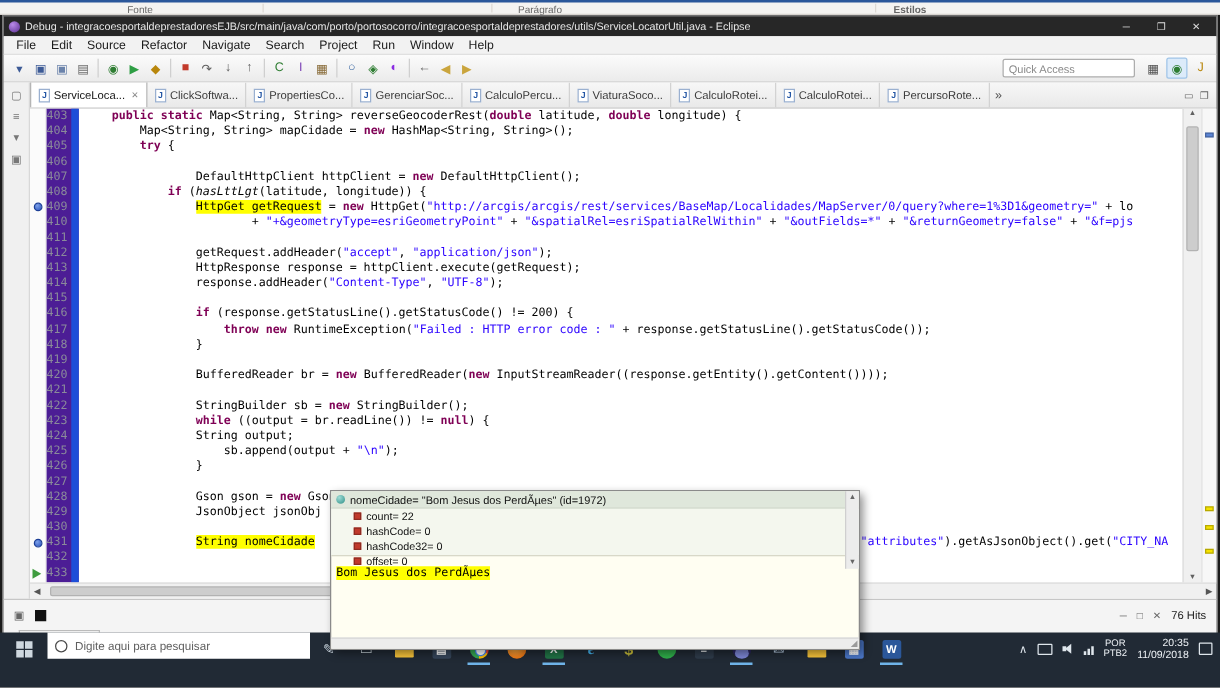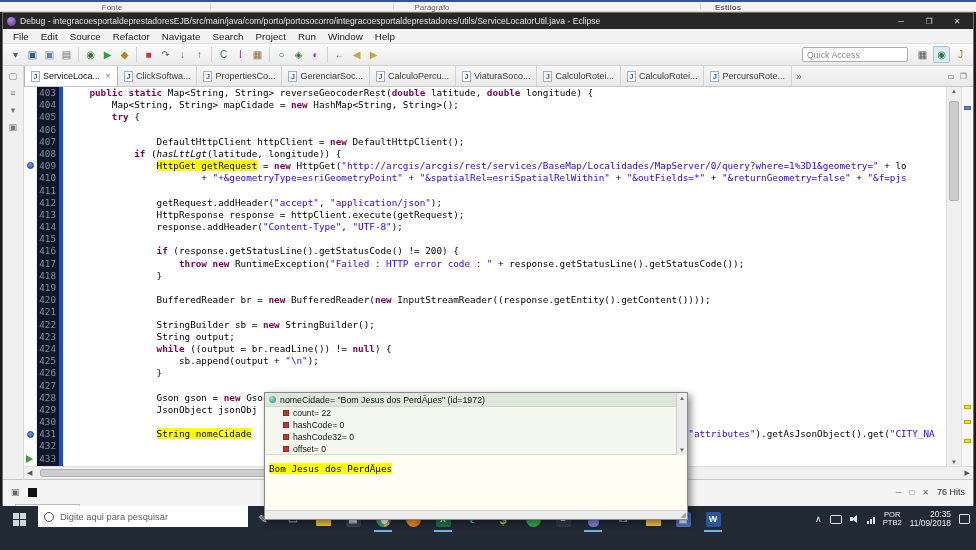--- a/index.html
+++ b/index.html
@@ -35,21 +35,21 @@
 .tab.active{background:#fff;border:1px solid #b5b5b5;border-bottom:none;height:21px;color:#111}
 .jicon{width:9px;height:11px;background:#fff;border:1px solid #9ab0d0;font-size:7px;color:#2456a4;font-weight:bold;display:flex;align-items:center;justify-content:center;flex:0 0 auto}
 .tclose{color:#888;font-size:7px;margin-left:2px}
 .tab-ovf{font-size:10px;color:#555;padding:0 4px;align-self:center}
 .rctl{margin-left:auto;display:flex;gap:5px;padding:0 6px;align-self:center}
 .rctl span{font-size:8px;color:#666}
 .editor{position:relative;display:flex;height:379px;background:#fff}
 .mcol{width:13px;background:#fbfbfb;border-right:1px solid #ececec;position:relative;flex:0 0 auto}
 .bp{position:absolute;left:3px;width:7px;height:7px;border-radius:50%;background:radial-gradient(circle at 35% 30%,#7ca0e8,#2c56c0);border:1px solid #1c3f96}
 .curarrow{position:absolute;left:2px;width:0;height:0;border-top:4px solid transparent;border-bottom:4px solid transparent;border-left:7px solid #3f9c3f}
-.lncol{width:26px;background:#0f172a;border-right:4px solid #1d4ed8;text-align:right;padding-right:3px;color:#8a8a9a;font:9.3px/12.2px "DejaVu Sans Mono",monospace;flex:0 0 auto}
+.lncol{width:26px;background:#4c1d95;border-right:6px solid #1d4ed8;text-align:right;padding-right:3px;color:#8a8a9a;font:9.3px/12.2px "DejaVu Sans Mono",monospace;flex:0 0 auto}
 .codecol{flex:1;overflow:hidden;font:9.3px/12.2px "DejaVu Sans Mono",monospace;padding-left:4px}
 .cl{height:12.2px;white-space:pre}
 .k{color:#7f0055;font-weight:bold}
 .s{color:#2a00ff}
 .p{color:#000}
 .i{font-style:italic;color:#000}
 .y{background:#ffff00}
 .g{background:#a8e3a8}
 .vscroll{width:15px;background:#f0f0f0;border-left:1px solid #dcdcdc;position:relative;flex:0 0 auto}
 .vscroll::before{content:"▲";position:absolute;top:1px;left:4px;font-size:6px;color:#606060}
@@ -72,21 +72,21 @@
 .con-tabs{display:flex;padding-left:12px}
 .ctab{background:#fff;border:1px solid #bbb;border-bottom:none;height:18px;display:flex;align-items:center;gap:4px;padding:0 7px;font-size:9px;color:#222}
 .dbgi{color:#2e7d32;font-size:8px}
 .statusstrip{height:5px;background:#f0f0f0;border-top:1px solid #ddd;display:flex;justify-content:flex-end;gap:4px;padding-right:8px;flex:0 0 auto}
 .statusstrip span{font-size:4px;color:#999;line-height:5px}
 
 .popup{position:absolute;left:264px;top:392px;width:424px;height:128px;background:#fffef2;border:1px solid #8a8a8a;box-shadow:3px 3px 7px rgba(0,0,0,.45);display:flex;flex-direction:column;z-index:50}
 .pop-head{height:14px;background:#dfe7db;display:flex;align-items:center;gap:4px;padding:0 14px 0 4px;border-bottom:1px solid #cfd6c9;flex:0 0 auto}
 .pop-ico{width:7px;height:7px;border-radius:50%;background:radial-gradient(circle at 35% 30%,#9fdcd6,#2e8f86);flex:0 0 auto}
 .pop-head span{font-size:8.8px;color:#111;white-space:nowrap;overflow:hidden}
-.pop-list{height:48px;background:#f4f7ee;border-bottom:1px solid #d8d8c8;flex:0 0 auto}
+.pop-list{height:38px;background:#f4f7ee;border-bottom:1px solid #d8d8c8;flex:0 0 auto}
 .prow{height:12px;display:flex;align-items:center;gap:4px;padding-left:18px}
 .fico{width:6px;height:6px;background:#c0392b;border:1px solid #8e2a20;flex:0 0 auto}
 .prow span{font-size:8.6px;color:#111}
 .pop-detail{flex:1;padding:3px 4px}
 .hl-detail{font:9.3px/12px "DejaVu Sans Mono",monospace;background:#ffff00;color:#000}
 .pop-bottom{height:9px;background:#ececec;border-top:1px solid #d5d5d5;position:relative;flex:0 0 auto}
 .pop-bottom::after{content:"◢";position:absolute;right:1px;bottom:0;font-size:7px;color:#9a9a9a}
 .pop-scroll{position:absolute;top:0;right:0;width:11px;height:62px;background:#ececec;border-left:1px solid #cfcfcf}
 .pop-scroll::before{content:"▲";position:absolute;top:2px;left:2px;font-size:6px;color:#666}
 .pop-scroll::after{content:"▼";position:absolute;bottom:2px;left:2px;font-size:6px;color:#666}
@@ -303,22 +303,22 @@
               <div class="cl">                <span class="p">HttpResponse response = httpClient.execute(getRequest);</span></div>
               <div class="cl">                <span class="p">response.addHeader(</span><span class="s">"Content-Type"</span><span class="p">, </span><span class="s">"UTF-8"</span><span class="p">);</span></div>
               <div class="cl"></div>
               <div class="cl">                <span class="k">if</span><span class="p"> (response.getStatusLine().getStatusCode() != 200) {</span></div>
               <div class="cl">                    <span class="k">throw</span><span class="p"> </span><span class="k">new</span><span class="p"> RuntimeException(</span><span class="s">"Failed : HTTP error code : "</span><span class="p"> + response.getStatusLine().getStatusCode());</span></div>
               <div class="cl">                <span class="p">}</span></div>
               <div class="cl"></div>
               <div class="cl">                <span class="p">BufferedReader br = </span><span class="k">new</span><span class="p"> BufferedReader(</span><span class="k">new</span><span class="p"> InputStreamReader((response.getEntity().getContent())));</span></div>
               <div class="cl"></div>
               <div class="cl">                <span class="p">StringBuilder sb = </span><span class="k">new</span><span class="p"> StringBuilder();</span></div>
+              <div class="cl">                <span class="k">while</span><span class="p"> ((output = br.readLine()) != </span><span class="k">null</span><span class="p">) {</span></div>
               <div class="cl">                <span class="p">String output;</span></div>
-              <div class="cl">                <span class="k">while</span><span class="p"> ((output = br.readLine()) != </span><span class="k">null</span><span class="p">) {</span></div>
               <div class="cl">                    <span class="p">sb.append(output + </span><span class="s">"\n"</span><span class="p">);</span></div>
               <div class="cl">                <span class="p">}</span></div>
               <div class="cl"></div>
               <div class="cl">                <span class="p">Gson gson = </span><span class="k">new</span><span class="p"> Gson();</span></div>
               <div class="cl">                <span class="p">JsonObject jsonObj</span></div>
               <div class="cl"></div>
               <div class="cl">                <span class="p y">String nomeCidade</span><span class="p">                                                                              </span><span class="s">"attributes"</span><span class="p">).getAsJsonObject().get(</span><span class="s">"CITY_NA</span></div>
               <div class="cl"></div>
             </div>
           <div class="vscroll">

